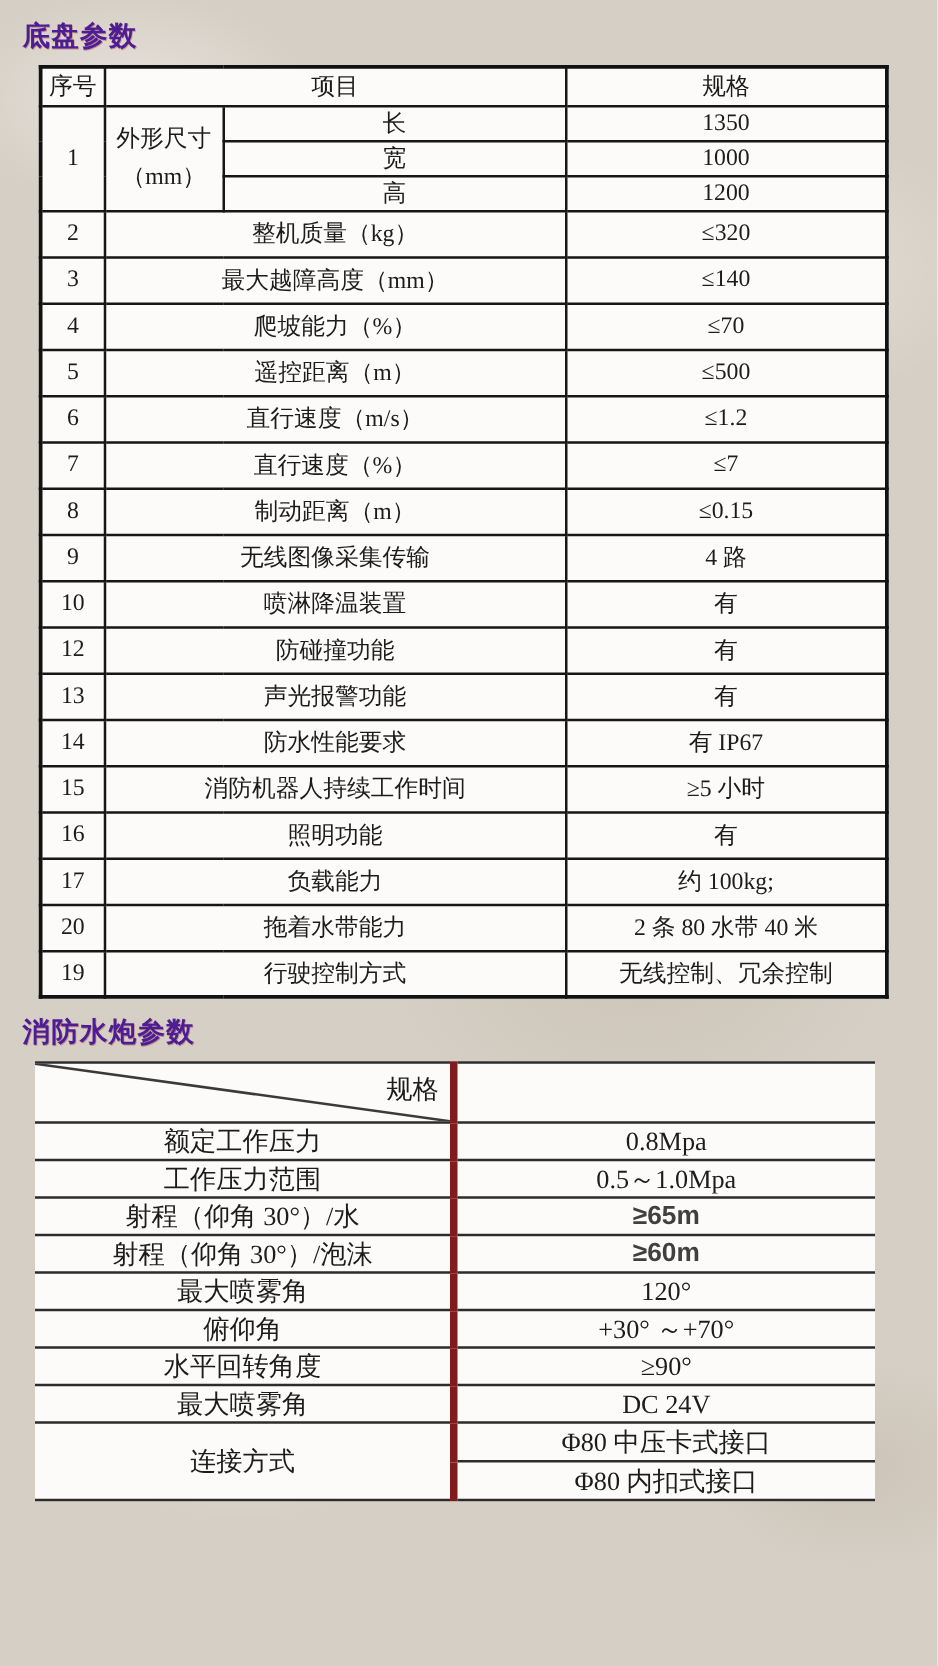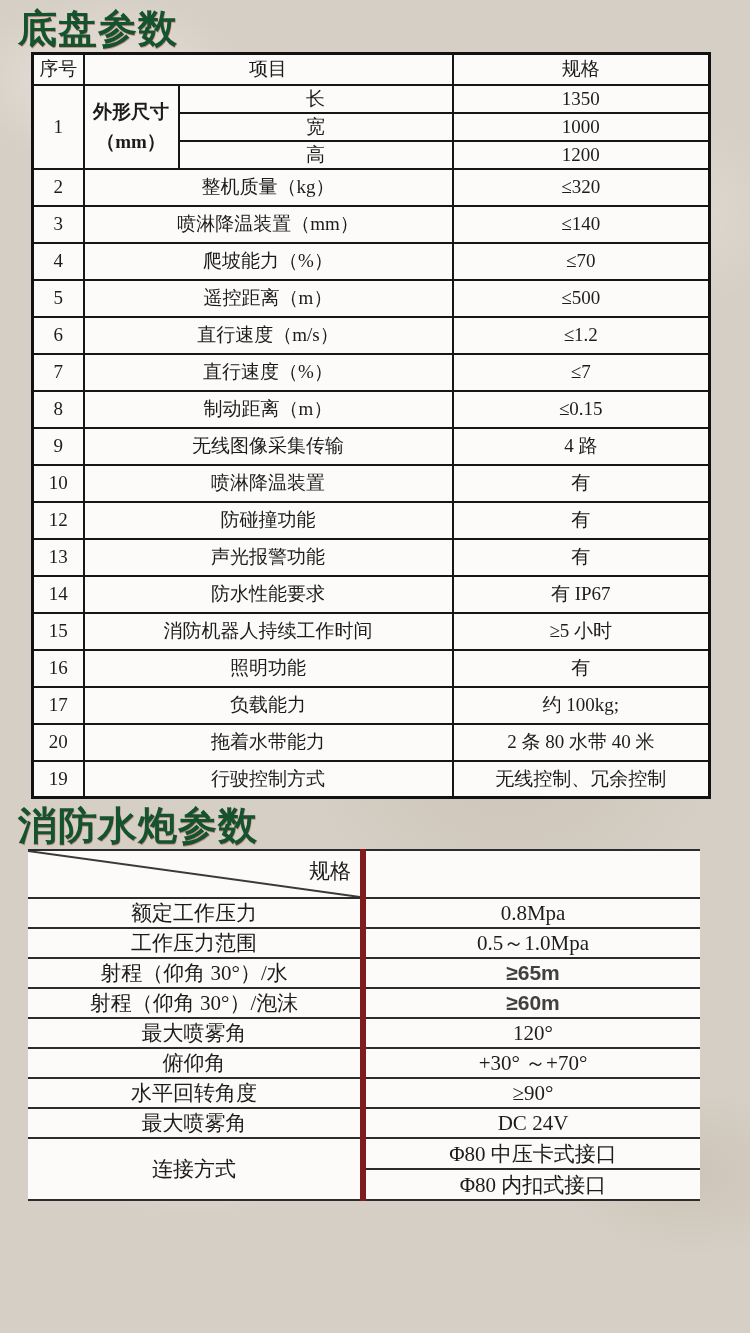--- a/index.html
+++ b/index.html
@@ -14,23 +14,23 @@
       radial-gradient(ellipse 320px 210px at 68% 58%, rgba(183,171,154,0.28), transparent 65%),
       radial-gradient(ellipse 240px 150px at 26% 84%, rgba(255,255,255,0.32), transparent 65%),
       radial-gradient(ellipse 200px 130px at 92% 88%, rgba(178,165,146,0.26), transparent 65%),
       radial-gradient(ellipse 160px 100px at 45% 30%, rgba(255,255,255,0.22), transparent 65%);
   }
   .page { width: 750px; height: 1333px; position: relative; }
 
   .title {
     font-family: "Liberation Sans", "DejaVu Sans", sans-serif;
     font-weight: 900;
-    font-size: 39px;
+    font-size: 22px;
     line-height: 36px;
-    color: #14532d;
+    color: #4c1d95;
     letter-spacing: 1px;
     padding: 11px 0 5px 18px;
     text-shadow: 0.5px 0.5px 0 rgba(160,20,15,0.35);
   }
   .title2 { padding-top: 9px; }
 
   
   table.t1 {
     border-collapse: collapse;
     table-layout: fixed;
@@ -45,21 +45,21 @@
     vertical-align: middle;
     font-size: 19px;
     color: #1c1c1c;
     padding: 0 2px;
     overflow: hidden;
     white-space: nowrap;
   }
   .t1 tr.head td { height: 31px; text-align: center; }
   .t1 tr.sub  td { height: 28px; }
   .t1 tr.data td { height: 37px; }
-  .t1 .dim-label div { line-height: 1.55; font-weight: bold; }
+  .t1 .dim-label div { line-height: 1.55; }
 
   
   table.t2 {
     border-collapse: collapse;
     table-layout: fixed;
     width: 672px;
     margin-left: 28px;
     background: #fcfbf9;
   }
   table.t2 td {
@@ -127,21 +127,21 @@
         <td>1200</td>
       </tr>
 
       <tr class="data">
         <td>2</td>
         <td colspan="2">整机质量（kg）</td>
         <td>≤320</td>
       </tr>
       <tr class="data">
         <td>3</td>
-        <td colspan="2">喷淋降温装置（mm）</td>
+        <td colspan="2">最大越障高度（mm）</td>
         <td>≤140</td>
       </tr>
       <tr class="data">
         <td>4</td>
         <td colspan="2">爬坡能力（%）</td>
         <td>≤70</td>
       </tr>
       <tr class="data">
         <td>5</td>
         <td colspan="2">遥控距离（m）</td>

